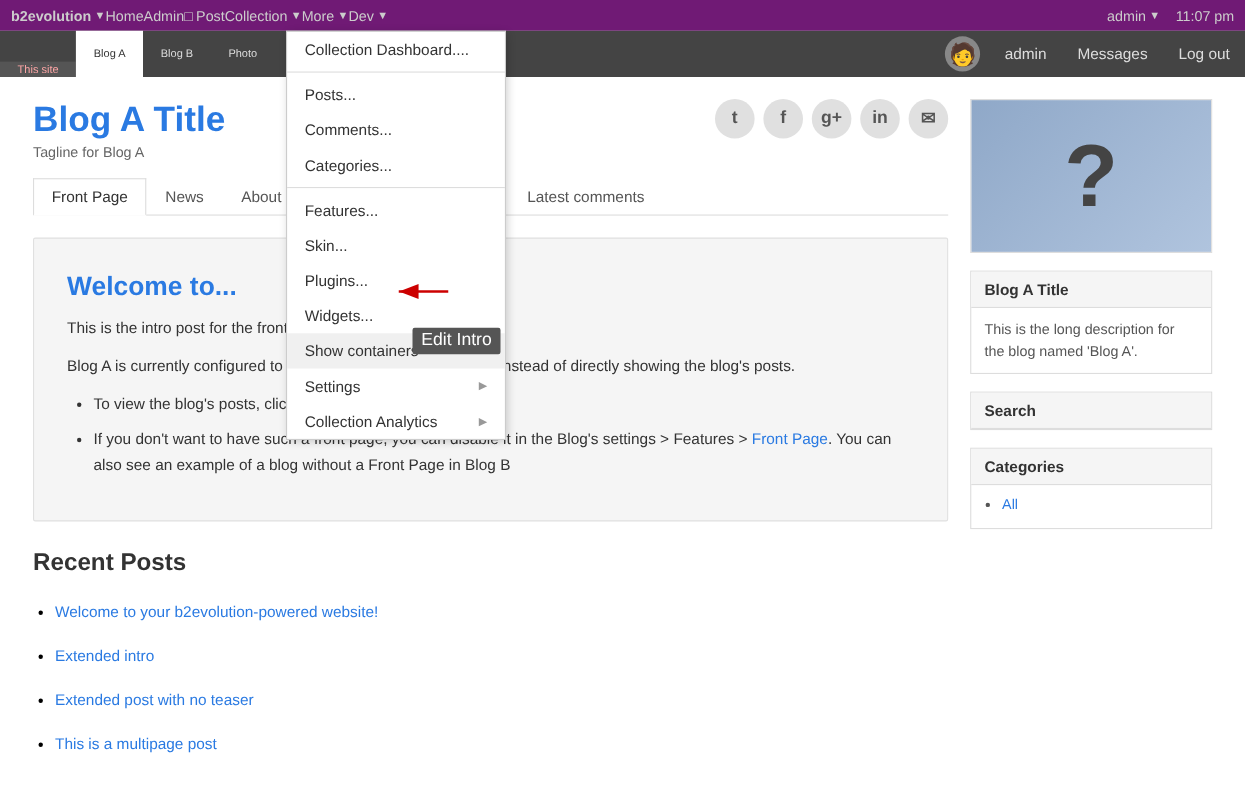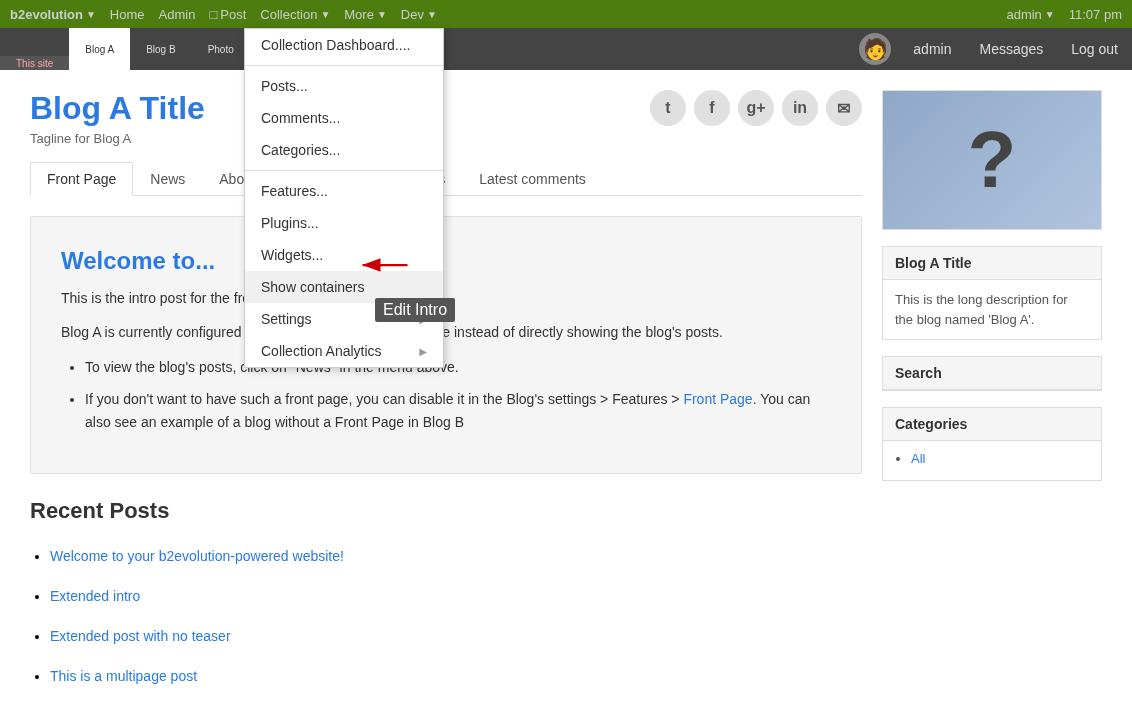--- a/index.html
+++ b/index.html
@@ -1,27 +1,26 @@
 <!DOCTYPE html>
 <html><head>
   <meta charset="utf-8">
   <style>
     * { margin: 0; padding: 0; box-sizing: border-box; }
     body { font-family: Arial, sans-serif; font-size: 14px; background: #fff; width: 1132px; min-height: 720px; overflow-x: hidden; }
 
     
     .admin-bar {
-      background: #4d7c0f;
+      background: #701a75;
       color: #ccc;
       height: 28px;
       display: flex;
       align-items: center;
       padding: 0 10px;
       font-size: 13px;
-      gap: 14px;
     }
     .admin-bar a, .admin-bar span { color: #ccc; text-decoration: none; cursor: pointer; }
     .admin-bar .brand { color: #fff; font-weight: bold; }
     .admin-bar .spacer { flex: 1; }
     .admin-bar .right { display: flex; align-items: center; gap: 14px; }
     .admin-bar .dropdown-trigger { display: flex; align-items: center; gap: 3px; cursor: pointer; }
     .admin-bar .caret { font-size: 10px; }
 
     
     .nav-bar {
@@ -244,21 +243,21 @@
       cursor: pointer;
       font-size: 16px;
       color: #555;
       font-weight: bold;
     }
 
     
     .dropdown-menu {
       position: fixed;
       top: 28px;
-      left: 244px;
+      left: 260px;
       background: #fff;
       border: 1px solid #ccc;
       box-shadow: 2px 2px 8px rgba(0,0,0,0.2);
       z-index: 1000;
       min-width: 200px;
       font-size: 14px;
     }
     .dropdown-menu .menu-item {
       padding: 8px 16px;
       cursor: pointer;
@@ -443,20 +442,23 @@
       <span>Comments...</span>
     </div>
   <div class="menu-item">
       <span>Categories...</span>
     </div>
   <div class="divider"></div>
   <div class="menu-item">
       <span>Features...</span>
     </div>
   <div class="menu-item">
+      <span>Skin...</span>
+    </div>
+  <div class="menu-item">
       <span>Plugins...</span>
     </div>
   <div class="menu-item">
       <span>Widgets...</span>
     </div>
   <div class="menu-item" style="background:#f0f0f0;">
     <span>Show containers</span>
   </div>
   <div class="menu-item has-arrow">
     <span>Settings</span>

